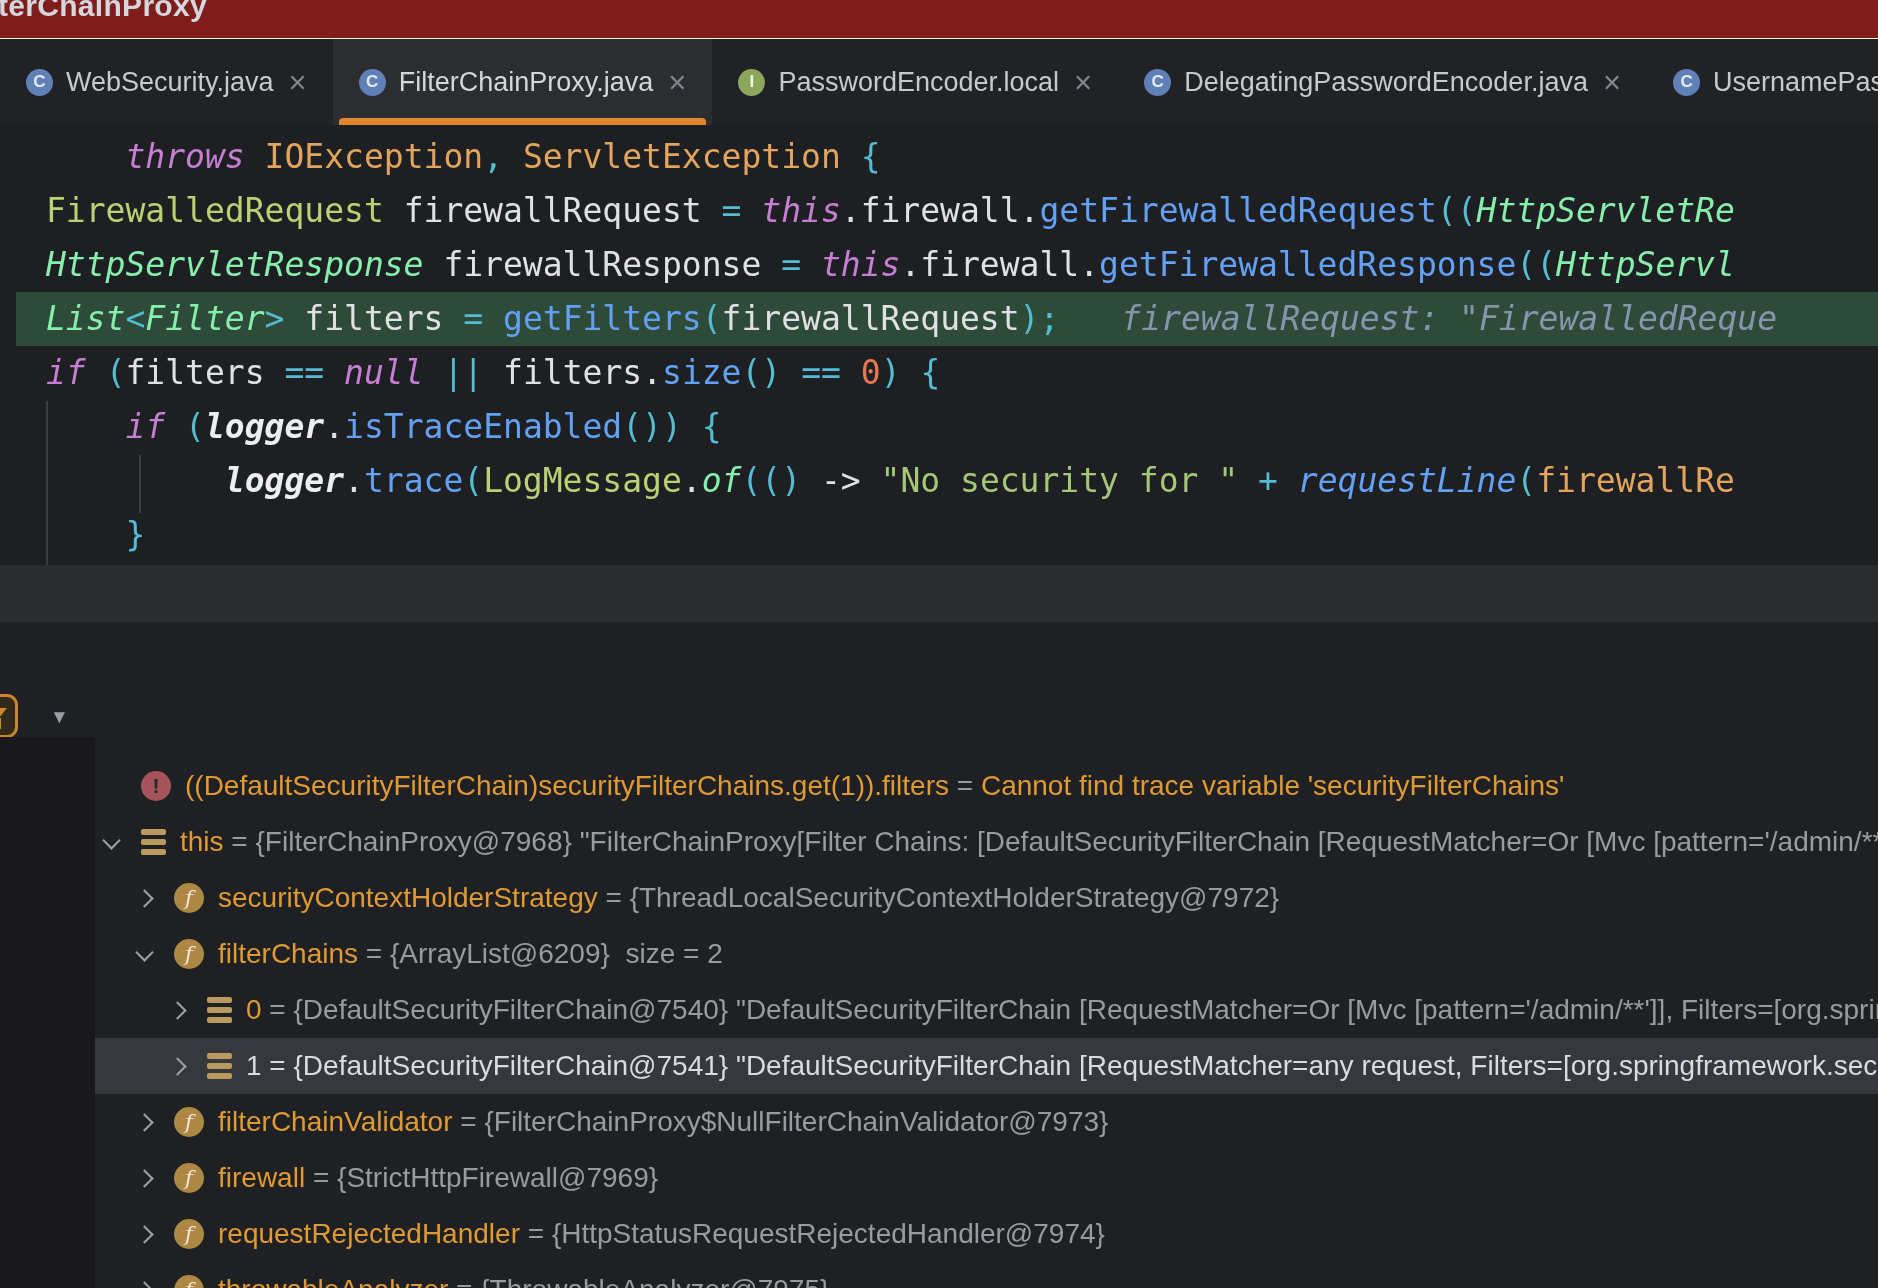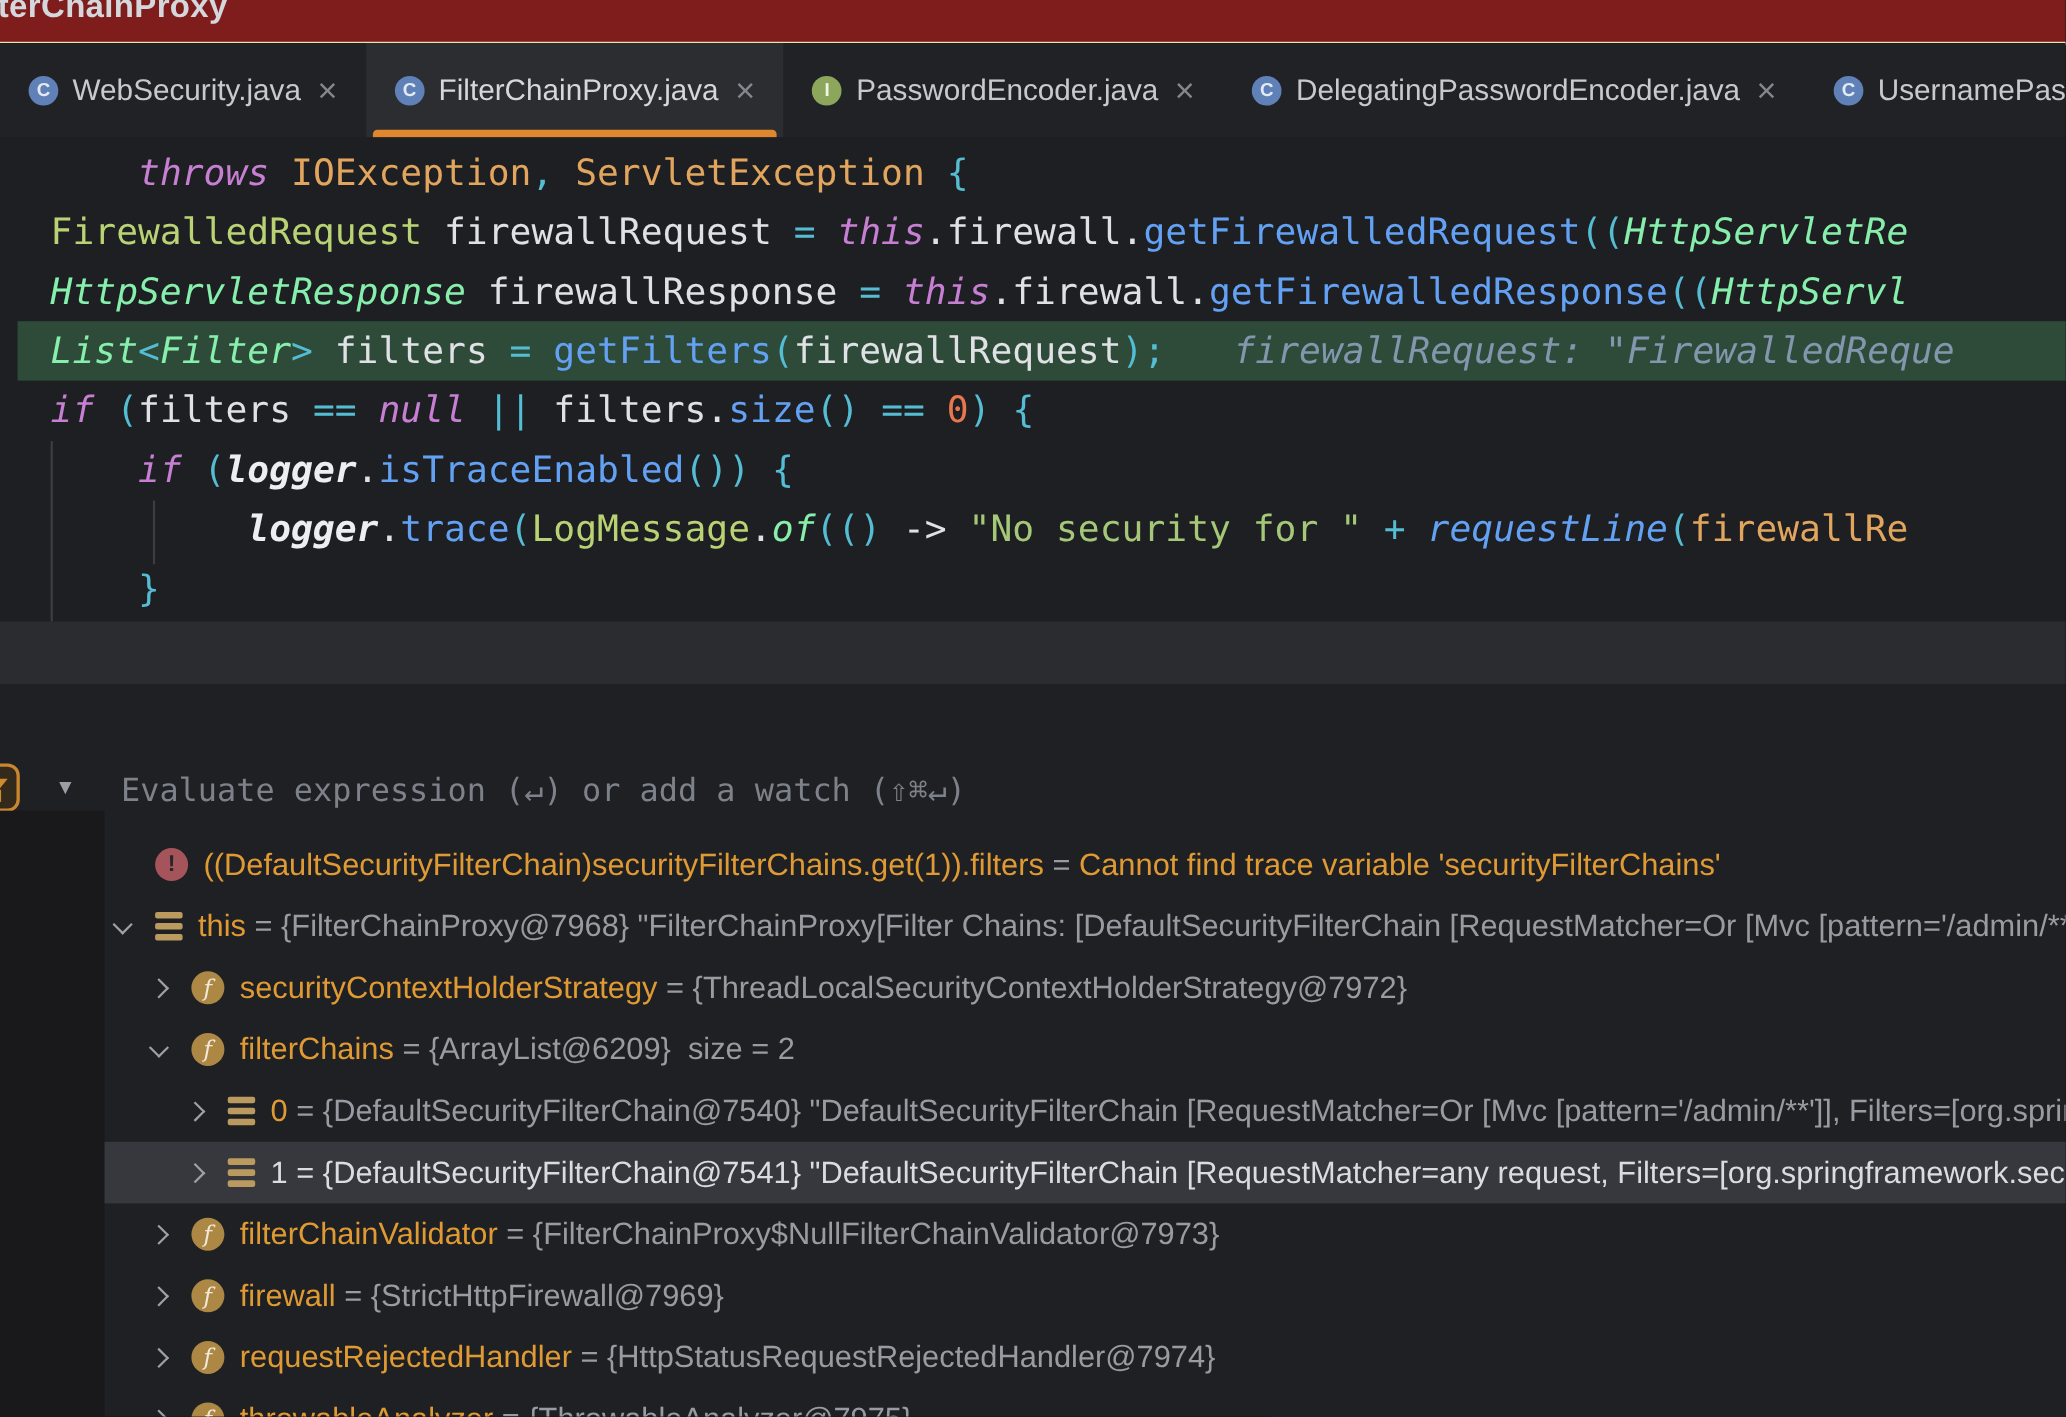--- a/index.html
+++ b/index.html
@@ -95,21 +95,21 @@
         <span class="tab-label">WebSecurity.java</span>
         <span class="tab-close">×</span>
       </div>
       <div class="tab active">
         <span class="tab-icon icon-class">C</span>
         <span class="tab-label">FilterChainProxy.java</span>
         <span class="tab-close">×</span>
       </div>
       <div class="tab">
         <span class="tab-icon icon-interface">I</span>
-        <span class="tab-label">PasswordEncoder.java</span>
+        <span class="tab-label">PasswordEncoder.local</span>
         <span class="tab-close">×</span>
       </div>
       <div class="tab">
         <span class="tab-icon icon-class">C</span>
         <span class="tab-label">DelegatingPasswordEncoder.java</span>
         <span class="tab-close">×</span>
       </div>
       <div class="tab">
         <span class="tab-icon icon-class">C</span>
         <span class="tab-label">UsernamePasswordAuthenticationFilter.</span>
@@ -131,21 +131,20 @@
 
   <div class="band"></div>
 
   <div class="debug">
     <div class="eval-row">
       <div class="eval-icon">
         <div class="funnel"></div>
         <div class="funnel-stem"></div>
       </div>
       <div class="eval-caret">▼</div>
-      <div class="eval-text">Evaluate expression (↵) or add a watch (⇧⌘↵)</div>
     </div>
     <div class="tree">
         <div class="tree-row" style="top: 0px; padding-left: 105px;">
           <span class="chev-slot"></span>
           <span class="i-error row-icon">!</span>
           <span class="t-orange">((DefaultSecurityFilterChain)securityFilterChains.get(1)).filters</span>
           <span class="t-gray"> = </span>
           <span class="t-orange">Cannot find trace variable 'securityFilterChains'</span>
         </div>
         <div class="tree-row" style="top: 56px; padding-left: 105px;">

